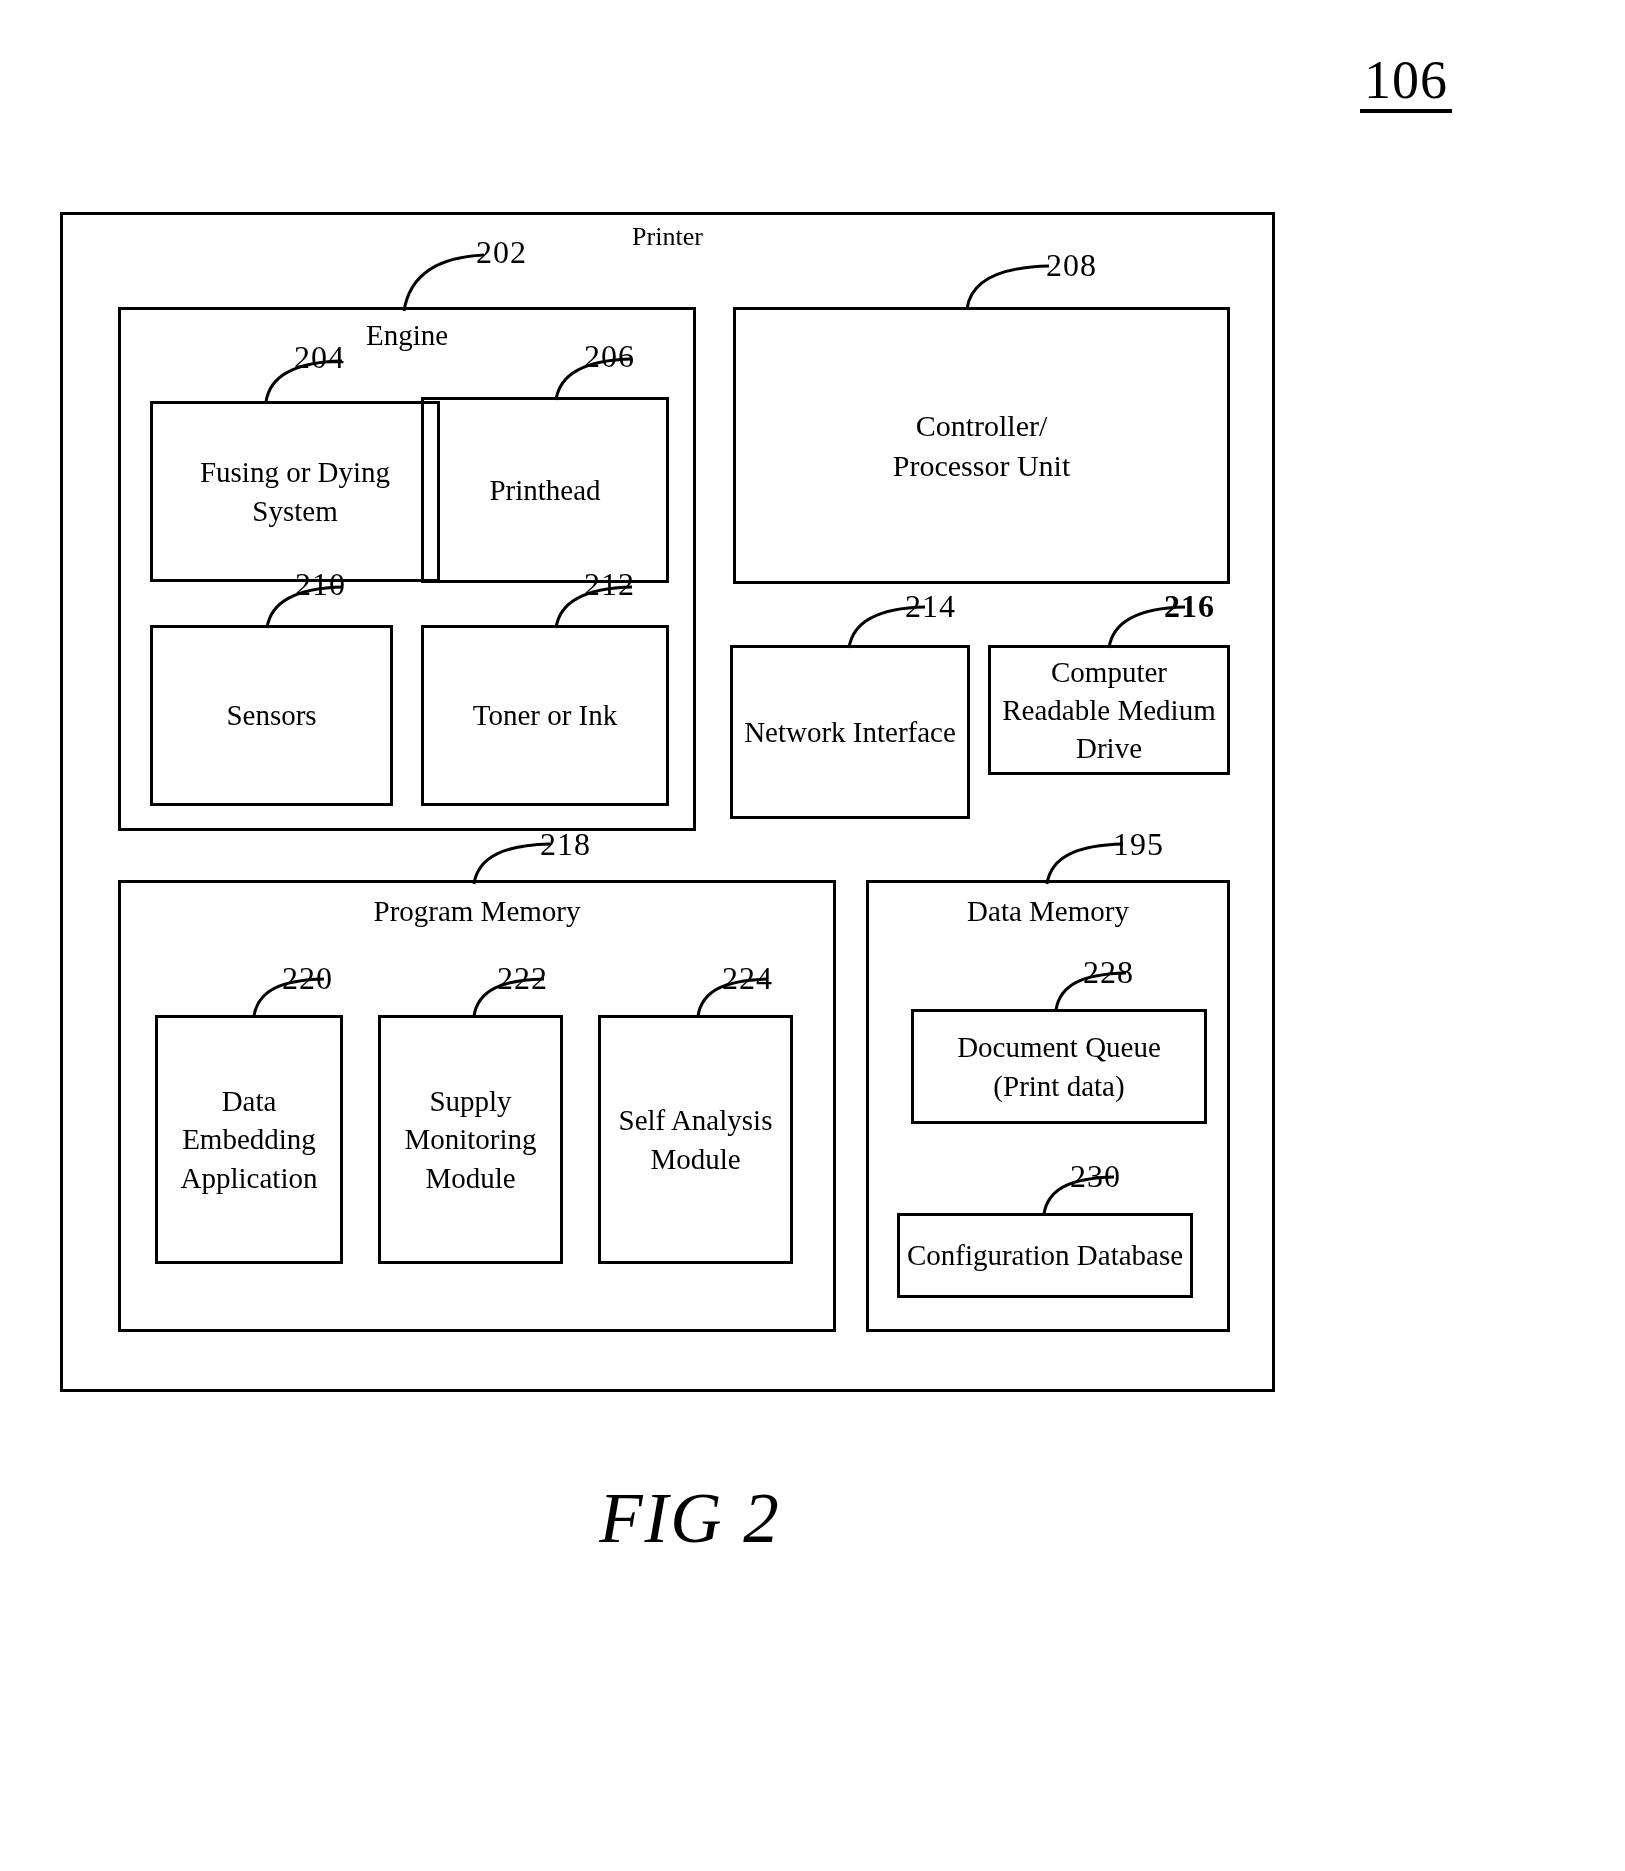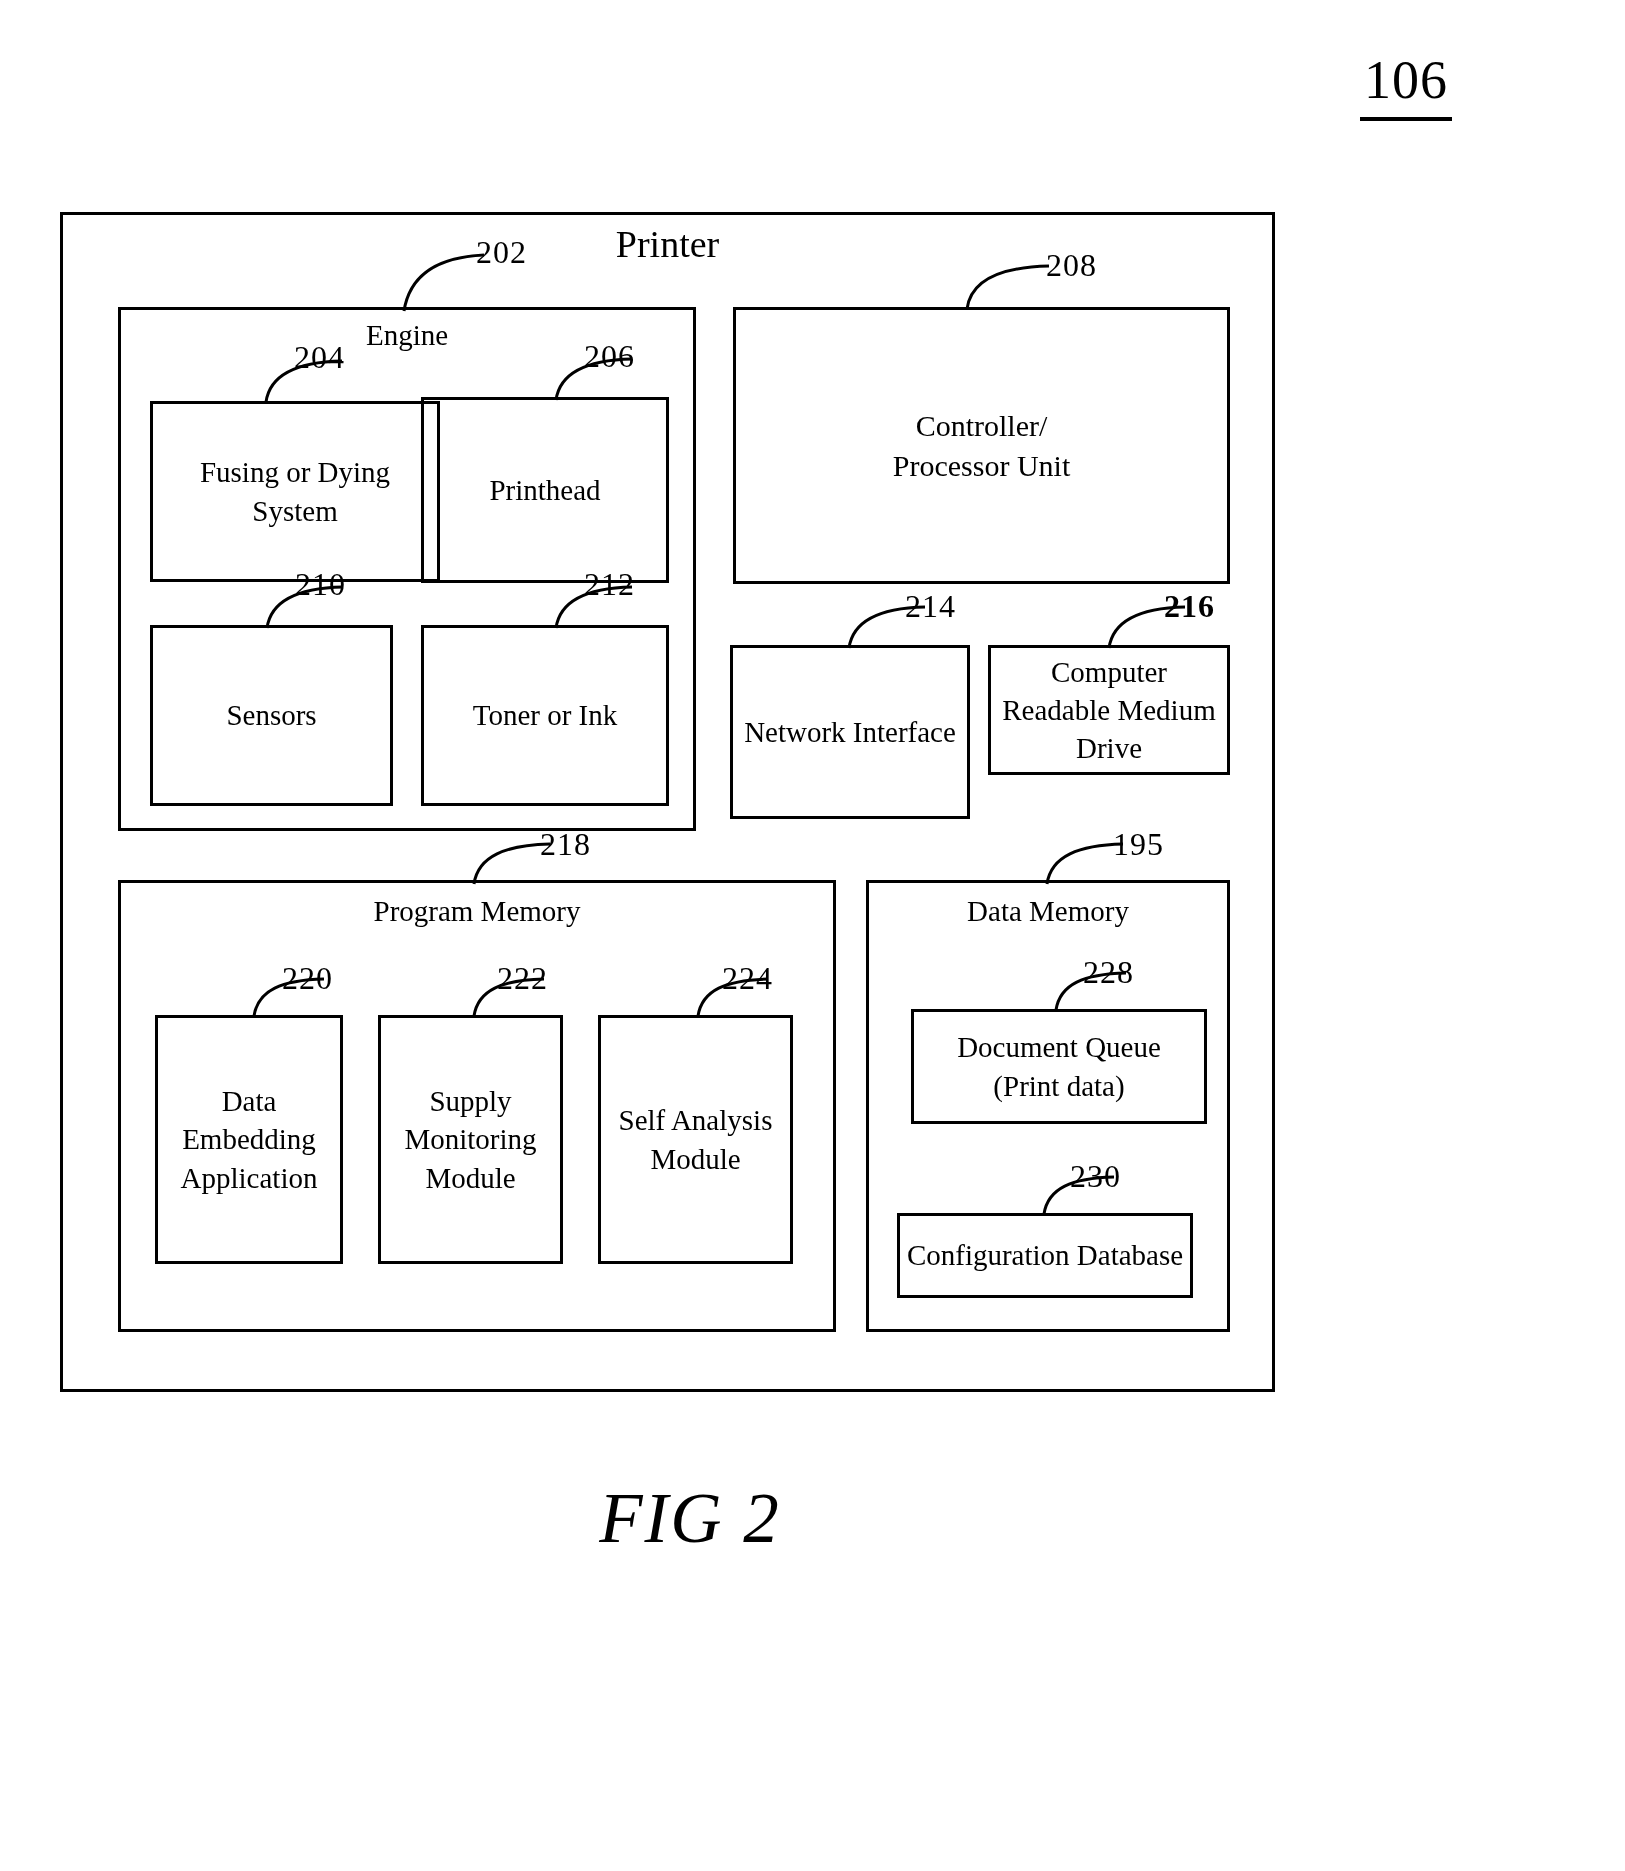--- a/index.html
+++ b/index.html
@@ -17,41 +17,41 @@
   }
 
   
   #fig-ref {
     position: absolute;
     left: 1360px;
     top: 52px;
     font-size: 54px;
     letter-spacing: 1px;
     border-bottom: 4px solid #000;
-    padding: 0 4px 8px 4px;
+    padding: 0 4px 0 4px;
     line-height: 1.05;
   }
 
   
   #printer-box {
     position: absolute;
     left: 60px;
     top: 212px;
     width: 1215px;
     height: 1180px;
     border: 3px solid #000;
     box-sizing: border-box;
   }
   #printer-title {
     position: absolute;
     left: 0;
     top: 222px;
     width: 1335px;
     text-align: center;
-    font-size: 38px;
+    font-size: 26px;
   }
 
   
   .box {
     position: absolute;
     border: 3px solid #000;
     box-sizing: border-box;
     background: transparent;
   }
   .box-inner {

